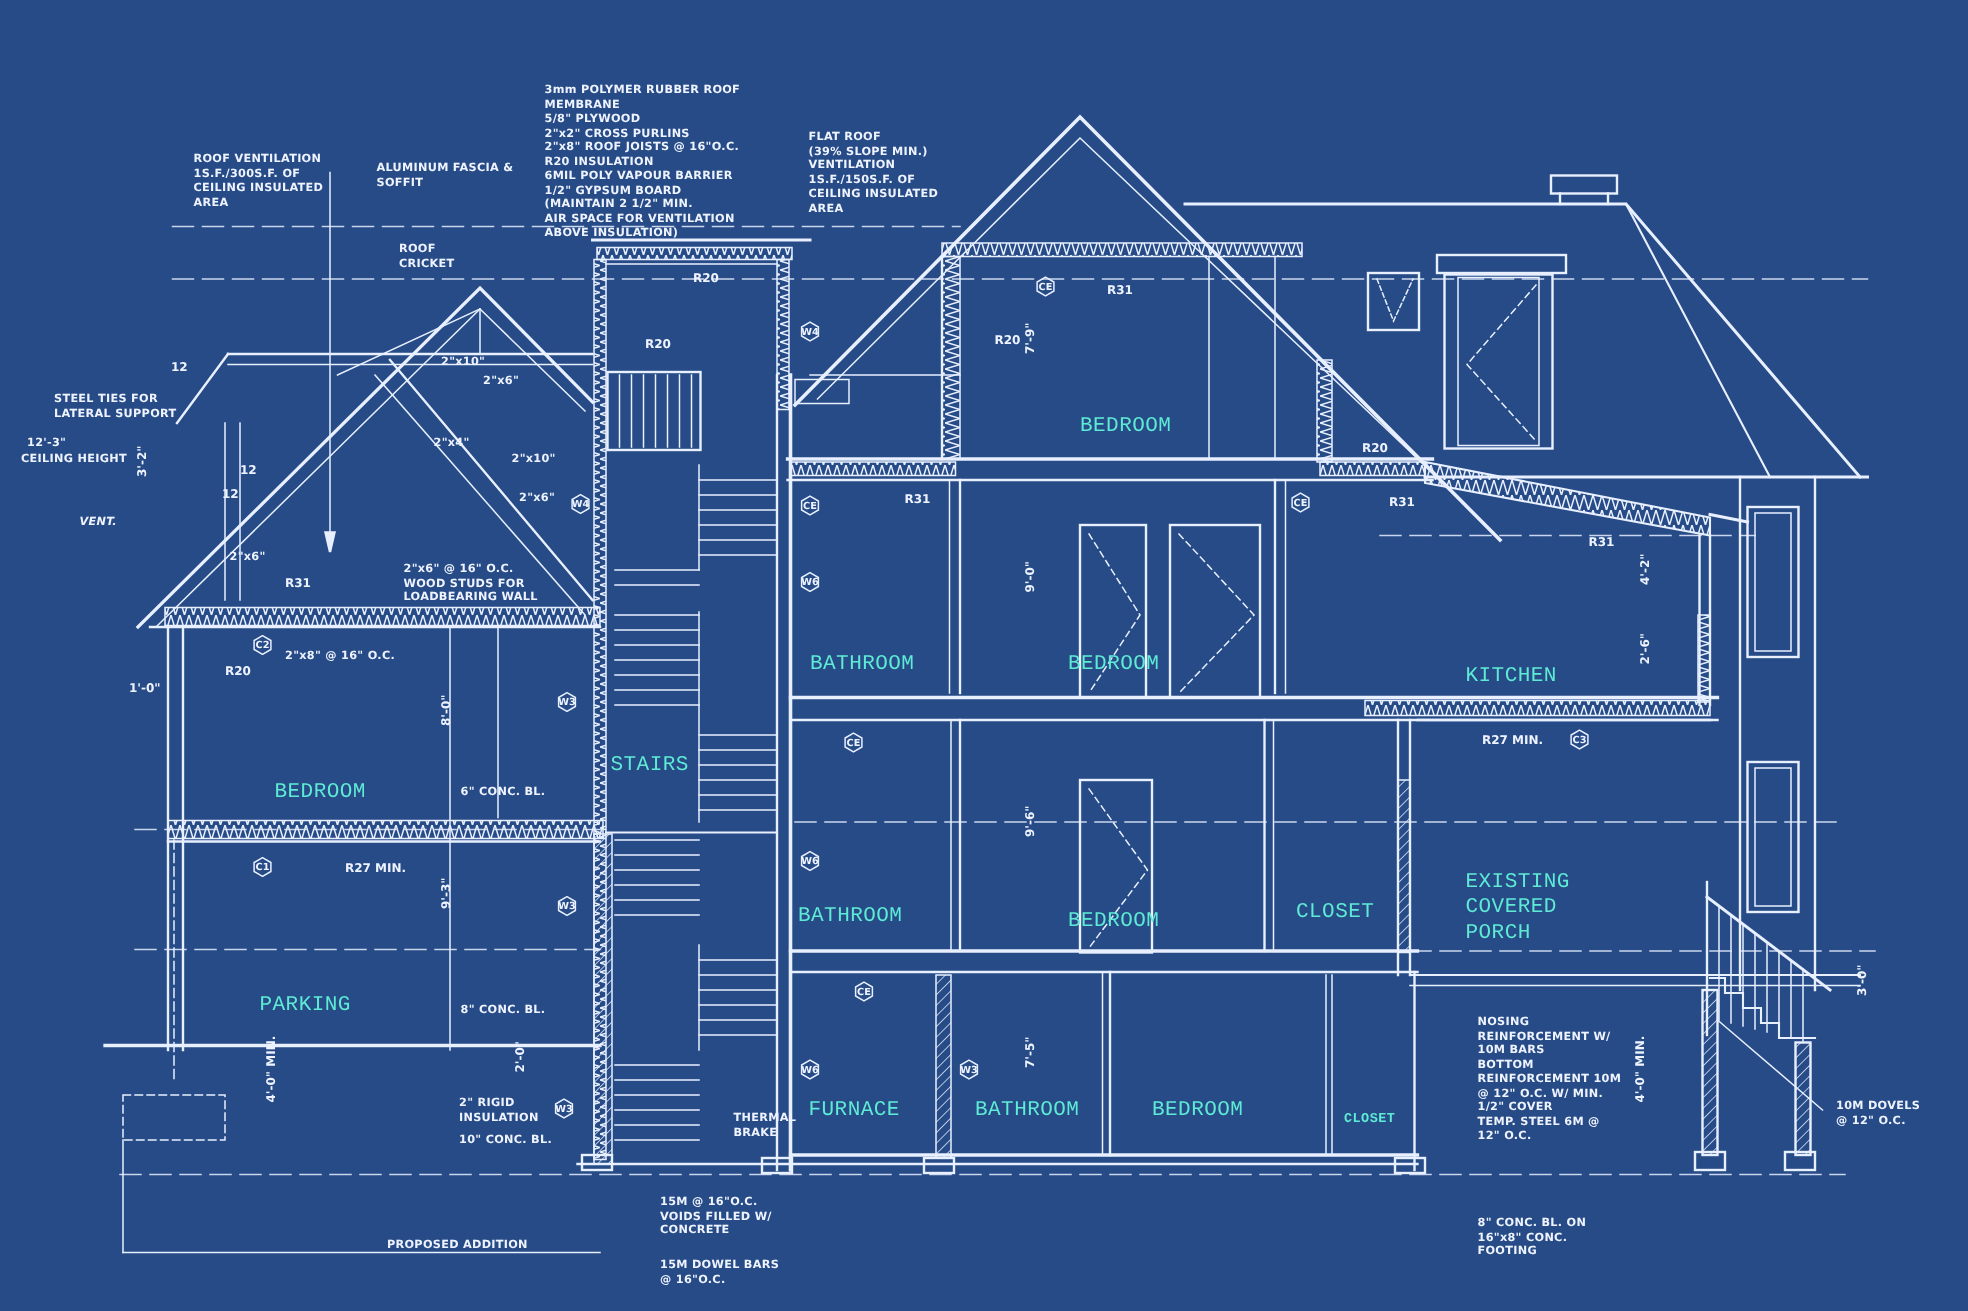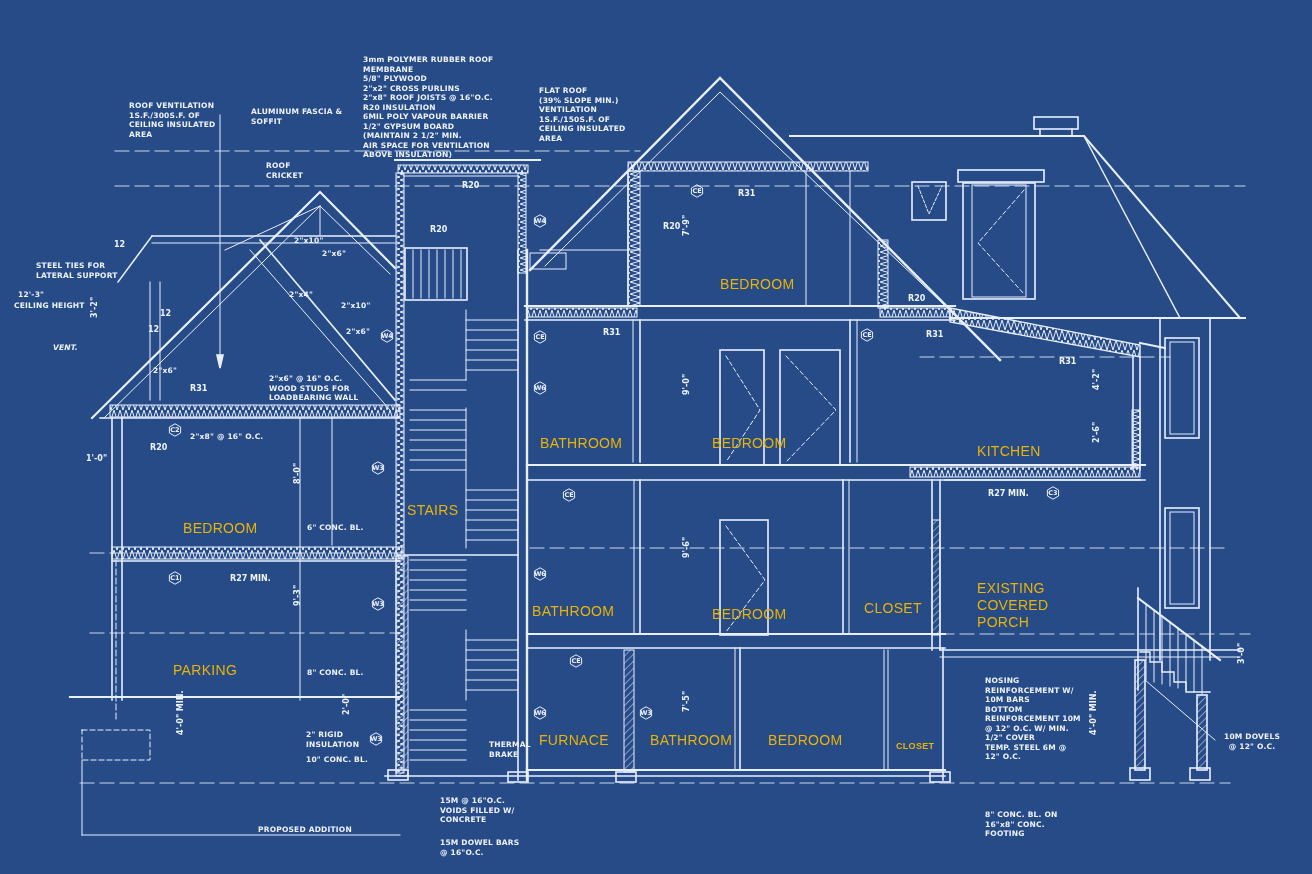--- a/index.html
+++ b/index.html
@@ -1,21 +1,21 @@
 <!DOCTYPE html>
 <html><head>
 <meta charset="utf-8">
 <style>
   html,body{margin:0;padding:0;background:#264b86;}
   #canvas{position:relative;width:1312px;height:874px;overflow:hidden;background:#264b86;
     font-family:"DejaVu Sans",sans-serif;color:#eef3ff;}
   svg.draw{position:absolute;left:0;top:0;}
   .note{position:absolute;font-family:"DejaVu Sans",sans-serif;font-size:7.5px;font-weight:bold;
     line-height:9.5px;color:#eef3ff;white-space:pre;letter-spacing:0.2px;}
-  .room{position:absolute;font-family:Liberation Sans, sans-serif;font-size:14px;color:#eab308;
+  .room{position:absolute;font-family:Liberation Mono, monospace;font-size:14px;color:#5eead4;
     line-height:17px;white-space:pre;letter-spacing:0.3px;}
   .room.small{font-size:9px;font-weight:bold;}
   .tag{position:absolute;width:14px;height:14px;font-size:6.5px;font-weight:bold;color:#eef3ff;
     display:flex;align-items:center;justify-content:center;}
   .tag svg{position:absolute;left:0;top:0;}
   .tag span{position:relative;}
   .rv{position:absolute;font-size:8px;font-weight:bold;color:#eef3ff;white-space:pre;}
 </style>
 </head>
 <body>
@@ -326,21 +326,21 @@
 10M BARS
 BOTTOM
 REINFORCEMENT 10M
 @ 12" O.C. W/ MIN.
 1/2" COVER
 TEMP. STEEL 6M @
 12" O.C.</div>
       <div class="note" style="left: 985px; top: 810px;">8" CONC. BL. ON
 16"x8" CONC.
 FOOTING</div>
-      <div class="note" style="left: 1224px; top: 732px; text-align: center;">10M DOVELS
+      <div class="note" style="left: 1224px; top: 732px;">10M DOVELS
 @ 12" O.C.</div>
     </div>
 <div id="rvals">
       <div class="rv" style="left: 462px; top: 181px;">R20</div>
       <div class="rv" style="left: 430px; top: 225px;">R20</div>
       <div class="rv" style="left: 738px; top: 189px;">R31</div>
       <div class="rv" style="left: 663px; top: 222px;">R20</div>
       <div class="rv" style="left: 908px; top: 294px;">R20</div>
       <div class="rv" style="left: 603px; top: 328px;">R31</div>
       <div class="rv" style="left: 926px; top: 330px;">R31</div>

